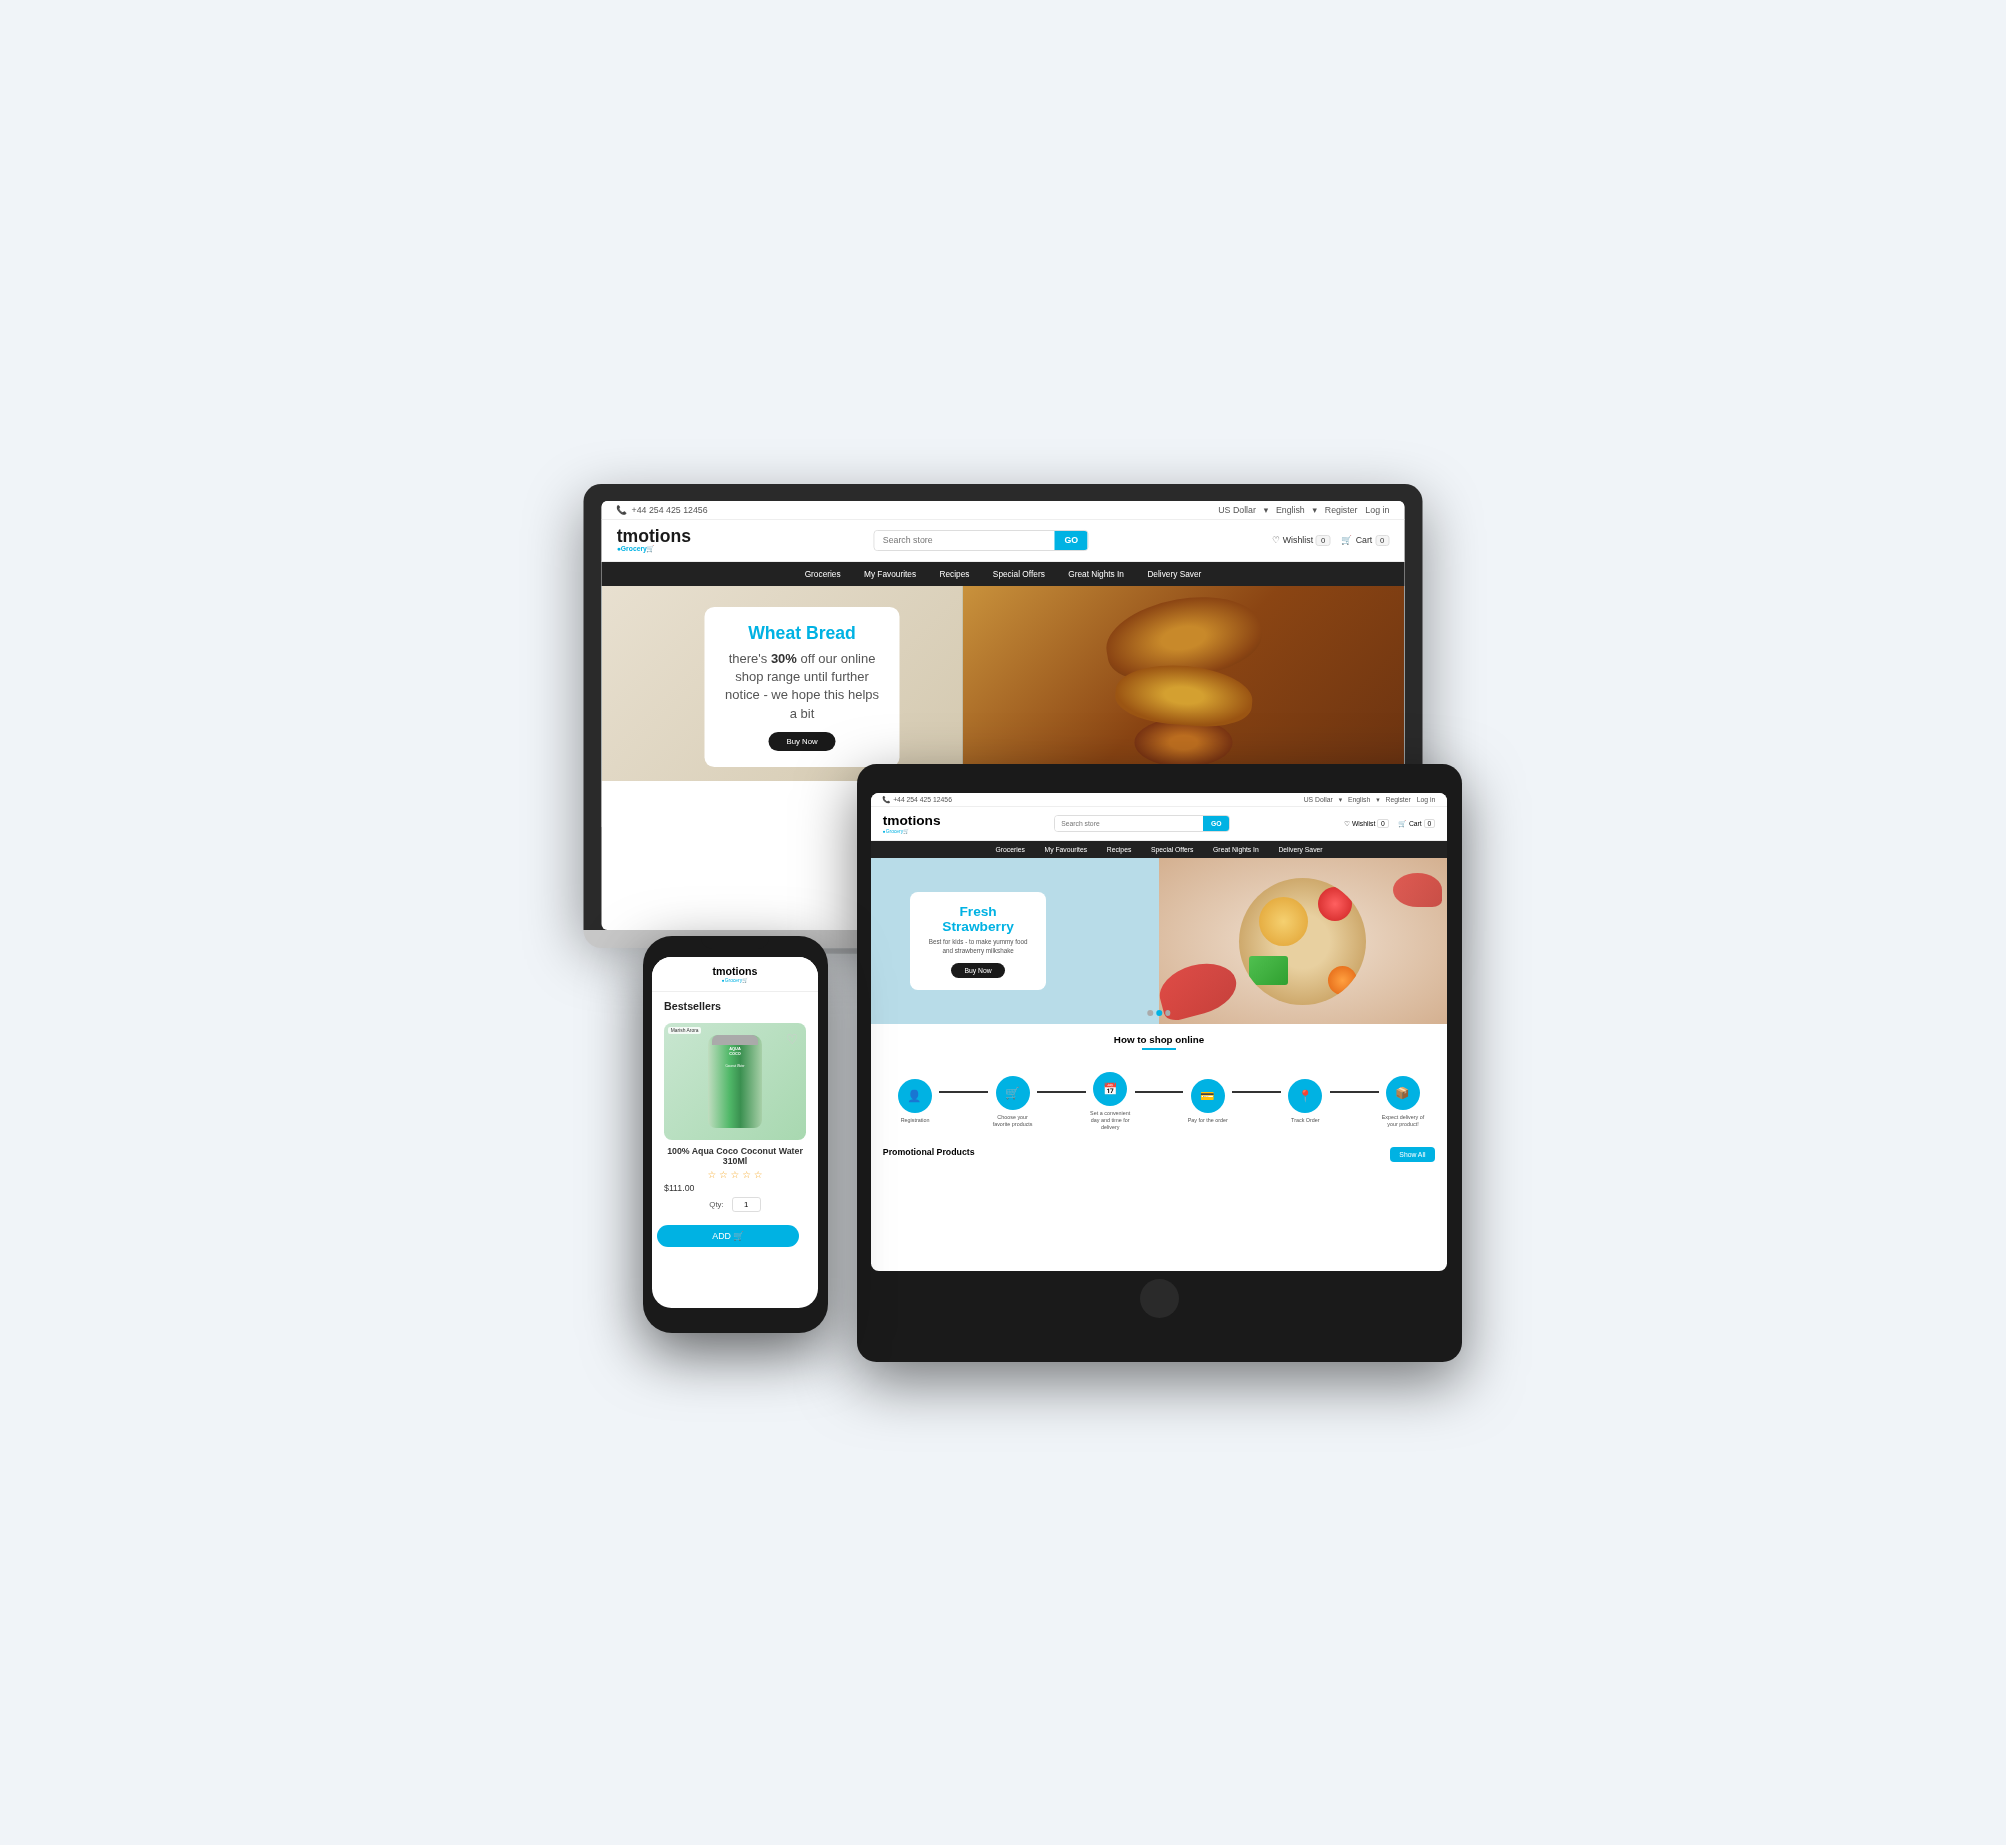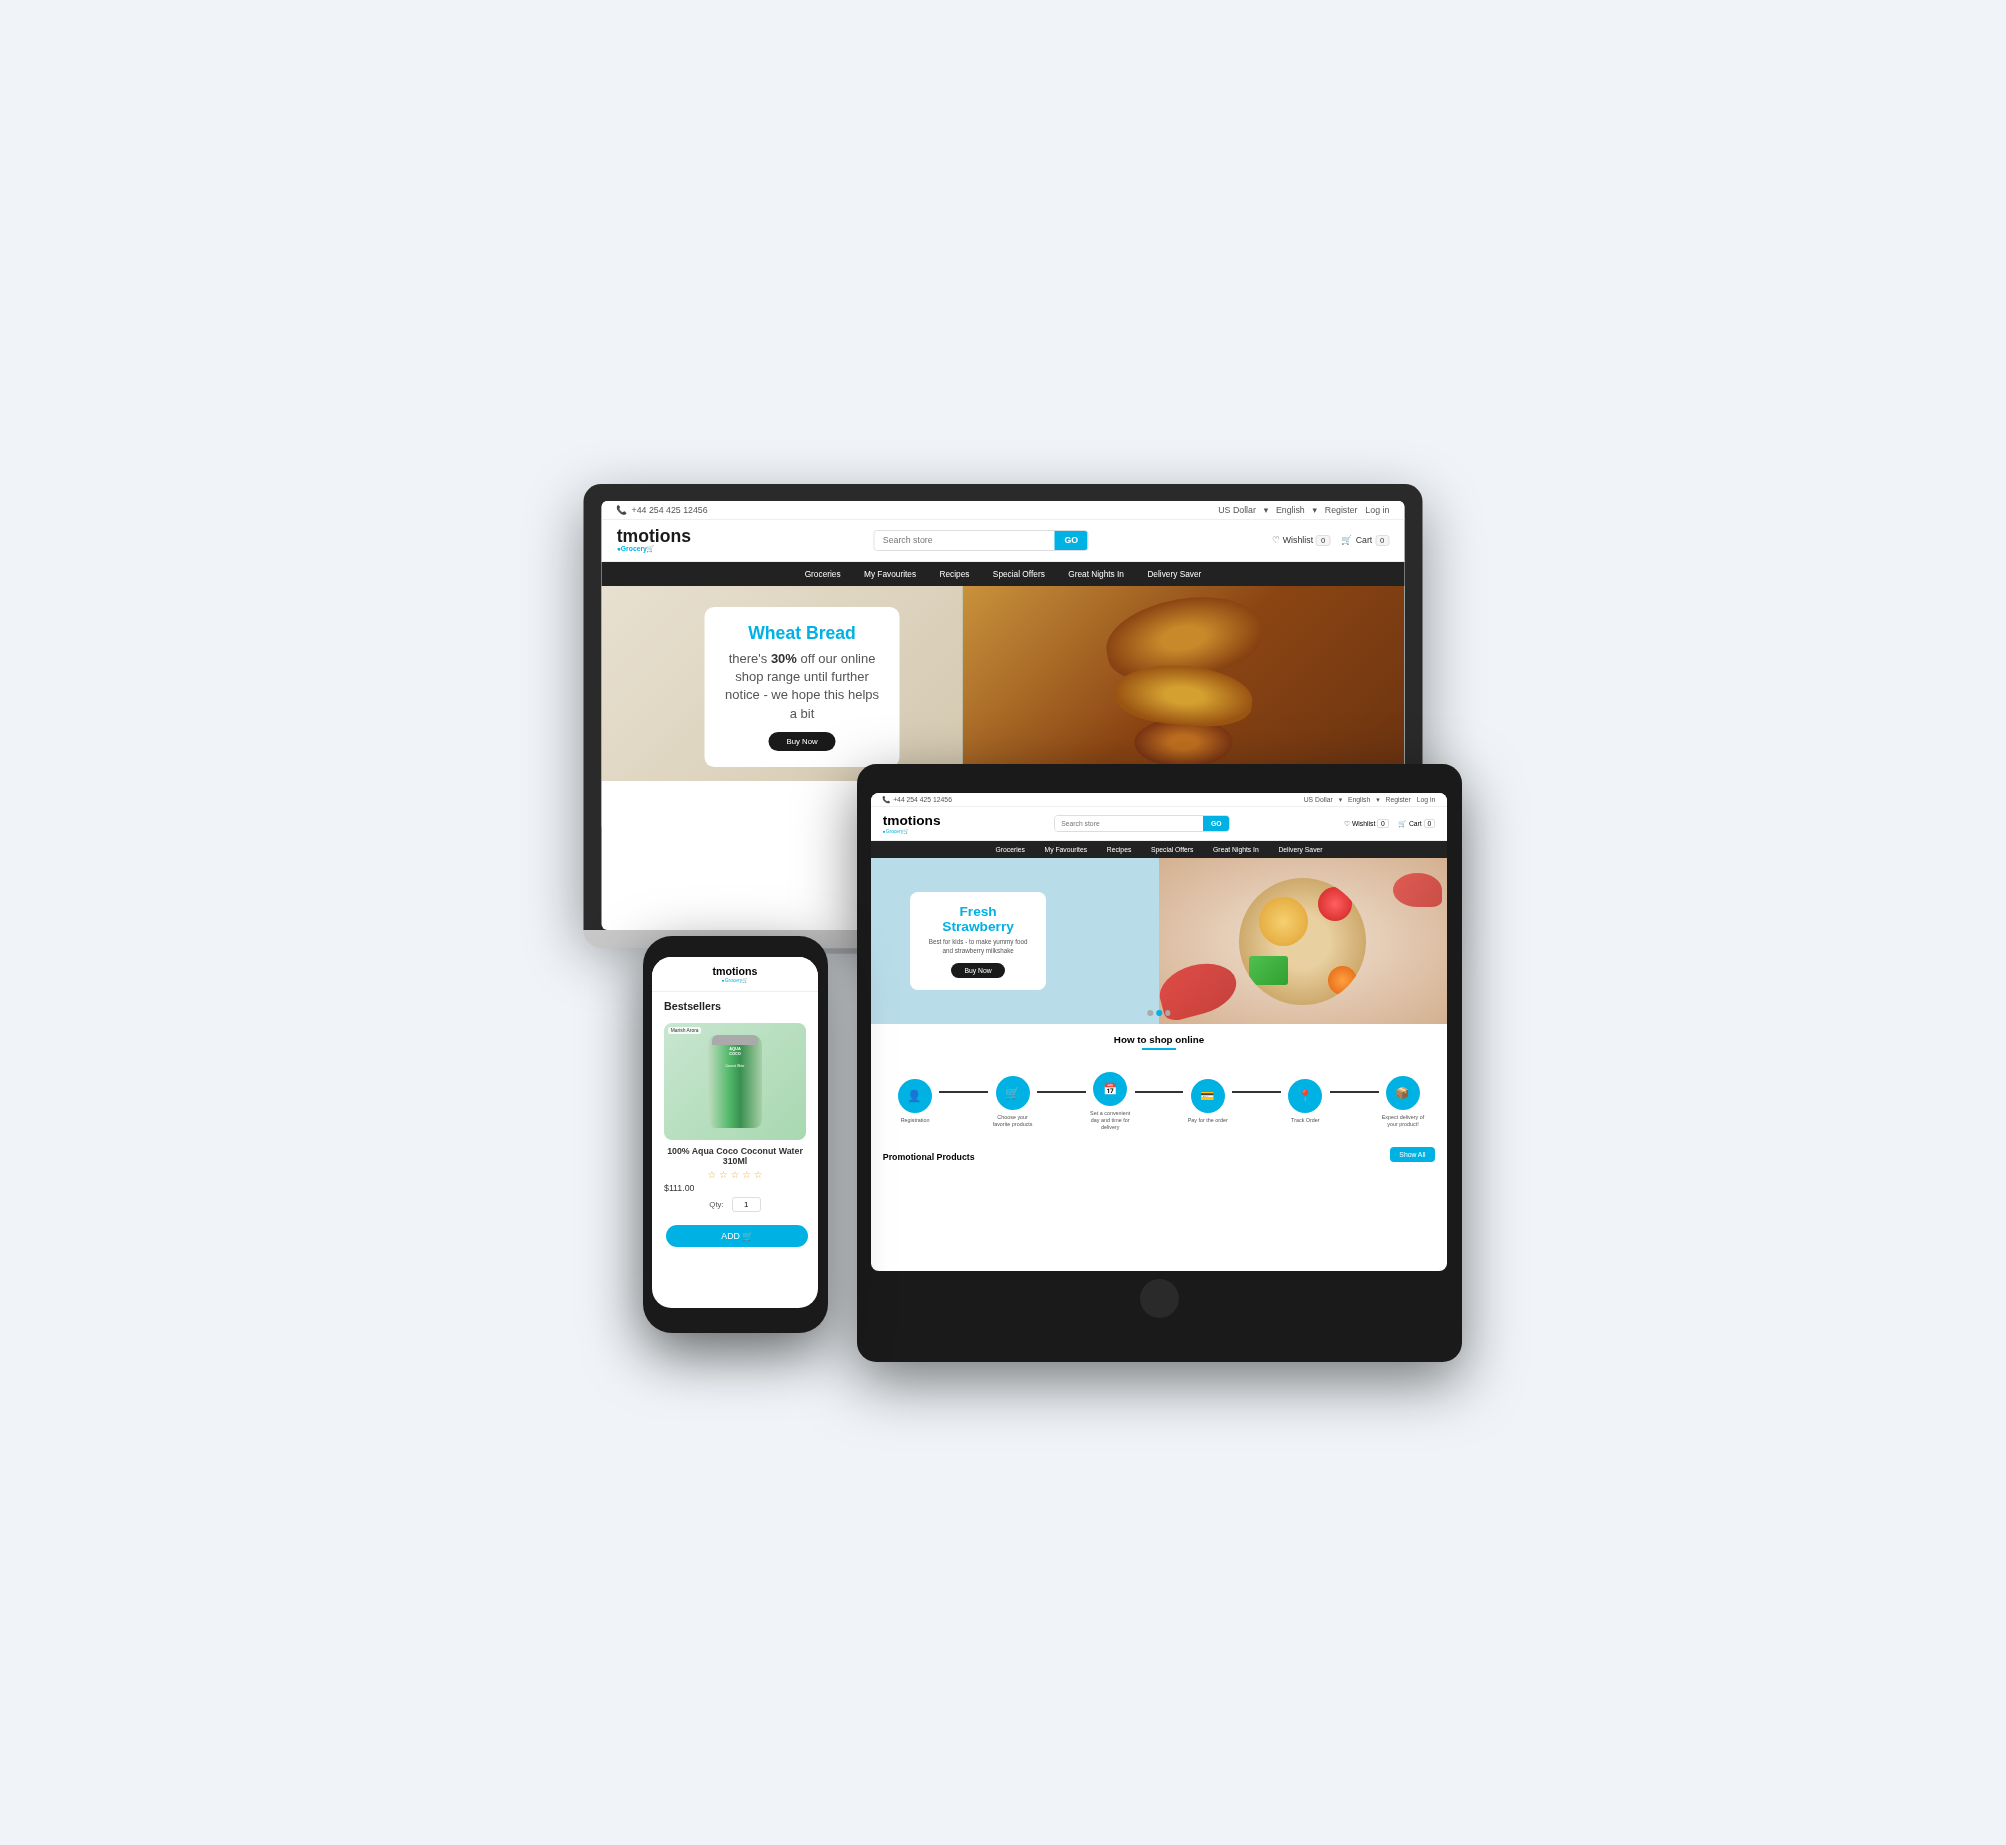--- a/index.html
+++ b/index.html
@@ -426,21 +426,21 @@
       border: 1px solid #ddd;
       border-radius: 2.9px;
       text-align: center;
       font-size: 7.8px;
       padding: 2px;
     }
 
     .add-btn {
       display: block;
       width: calc(100% - 23.4px);
-      margin: 0 14px;
+      margin: 0 5px;
       background: #00b2e3;
       color: #fff;
       border: none;
       border-radius: 19.5px;
       padding: 5.9px;
       font-size: 8.8px;
       cursor: pointer;
       text-align: center;
     }
 
@@ -641,21 +641,21 @@
       flex: 1;
       height: 2px;
       background: #333;
       margin-top: -19.5px;
     }
 
     .tablet-promo {
       background: #fff;
       padding: 5.9px 11.7px;
       display: flex;
-      align-items: flex-end;
+      align-items: flex-start;
       justify-content: space-between;
     }
 
     .promo-title {
       font-size: 8.8px;
       font-weight: bold;
     }
 
     .show-all-btn {
       background: #00b2e3;

